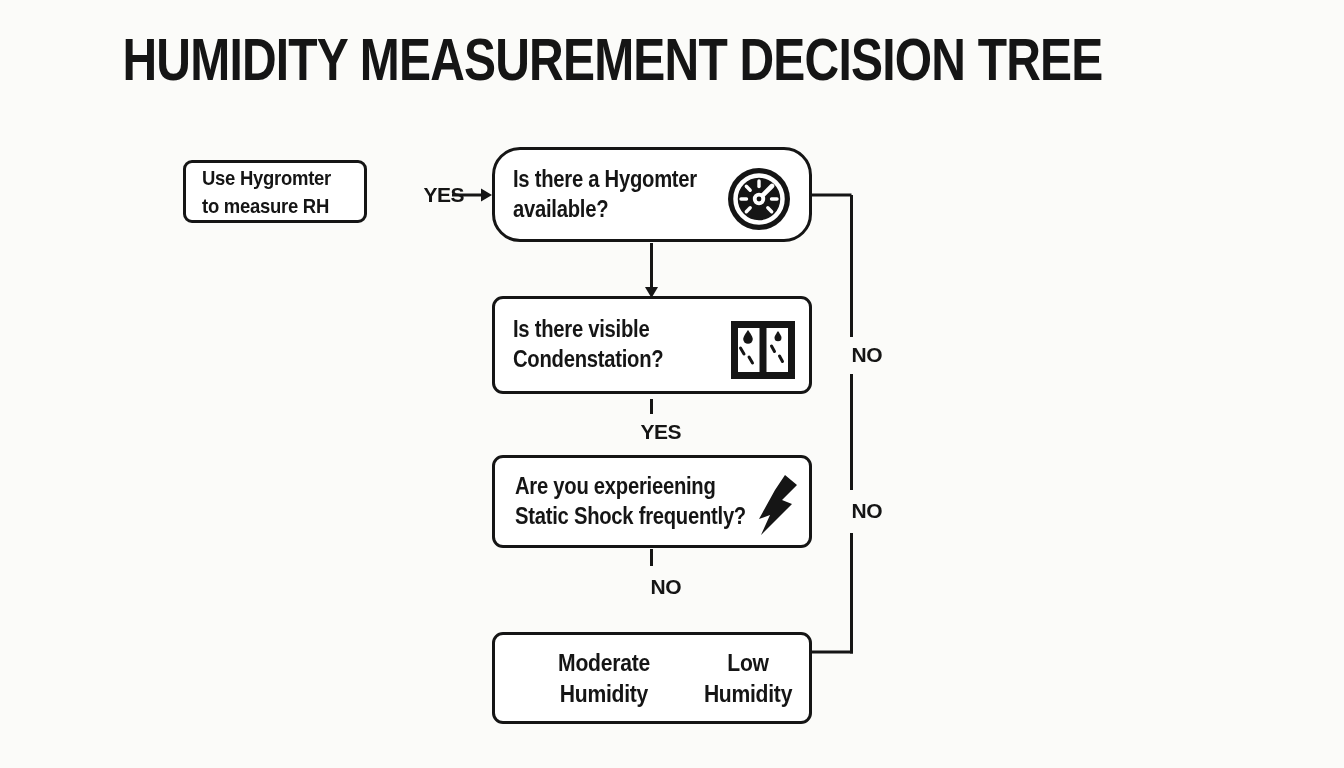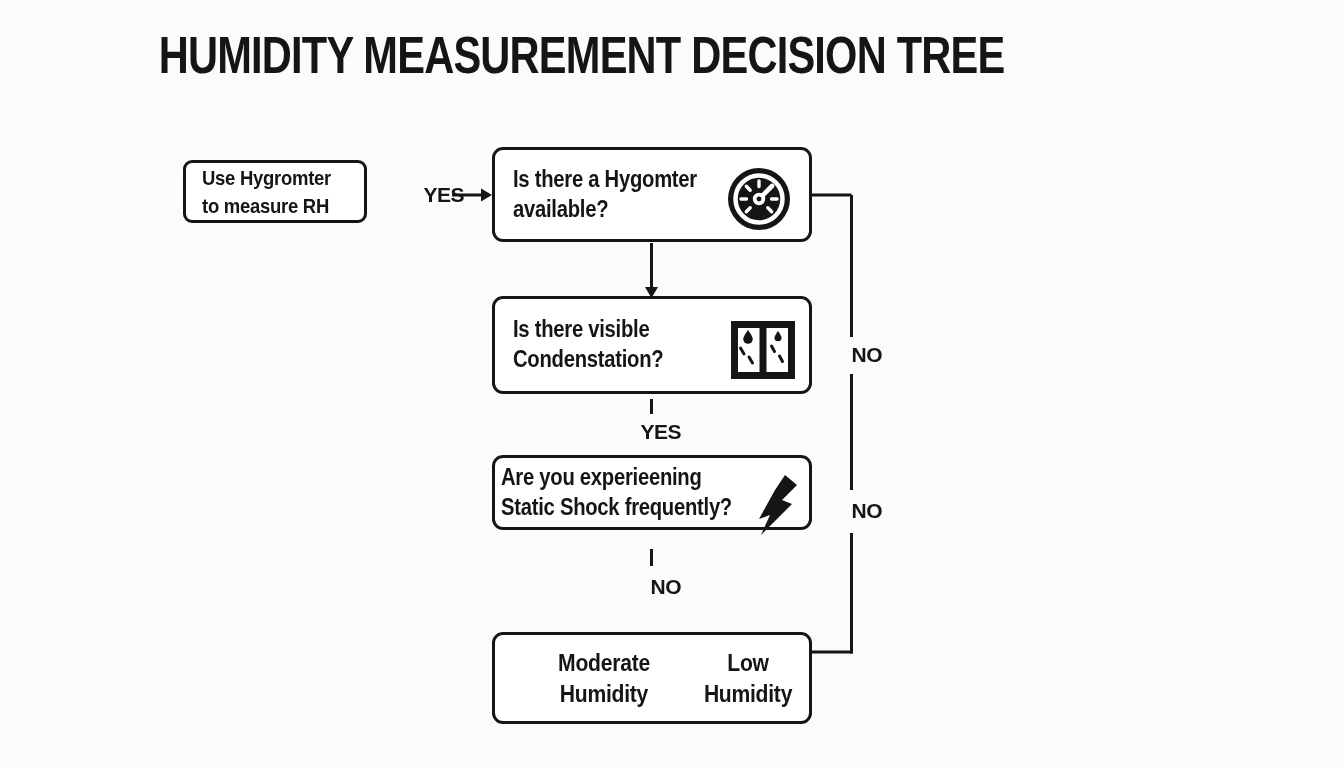--- a/index.html
+++ b/index.html
@@ -7,41 +7,41 @@
     position:relative;
     width:1344px;height:768px;
     background:var(--bg,#fbfbf9);
     font-family:"Liberation Sans","DejaVu Sans",sans-serif;
     color:var(--ink,#151515);
     overflow:hidden;
   }
   #connectors{position:absolute;left:0;top:0;width:1344px;height:768px;}
   .title{
     position:absolute;left:0;top:28px;width:1164px;
-    text-align:center;font-weight:bold;font-size:52px;line-height:1.05;
+    text-align:center;font-weight:bold;font-size:60px;line-height:1.05;
     letter-spacing:-1px;white-space:nowrap;
   }
   .title .cond{display:inline-block;transform:scaleX(0.80);transform-origin:center;}
   .node{
     position:absolute;background:#ffffff;
     border:3px solid var(--ink,#151515);border-radius:11px;
     box-sizing:border-box;display:flex;align-items:center;
   }
   .node .qtext{
     font-weight:bold;font-size:23px;line-height:1.3;letter-spacing:-0.3px;
     white-space:pre-line;display:inline-block;
     transform:scaleX(0.88);transform-origin:left center;
   }
   .action{
     left:183px;top:160px;width:184px;height:63px;border-radius:9px;padding-left:16px;
   }
   .action .qtext{font-size:21px;}
-  .q1{left:492px;top:147px;width:320px;height:95px;padding-left:18px;}
+  .q1{left:492px;top:147px;width:320px;height:95px;padding-left:18px;border-radius:28px;}
   .q2{left:492px;top:296px;width:320px;height:98px;padding-left:18px;}
-  .q3{left:492px;top:455px;width:320px;height:75px;padding-left:6px;}
+  .q3{left:492px;top:455px;width:320px;height:93px;padding-left:20px;}
   .result{left:492px;top:632px;width:320px;height:92px;}
   .result .res{
     position:absolute;top:50%;transform:translate(-50%,-50%) scaleX(0.88);
     font-weight:bold;font-size:24px;line-height:1.3;letter-spacing:-0.3px;
     text-align:center;white-space:pre-line;
   }
   .res-left{left:109px;}
   .res-right{left:253px;}
   .edge-label{
     position:absolute;font-weight:bold;font-size:21px;letter-spacing:-0.5px;

